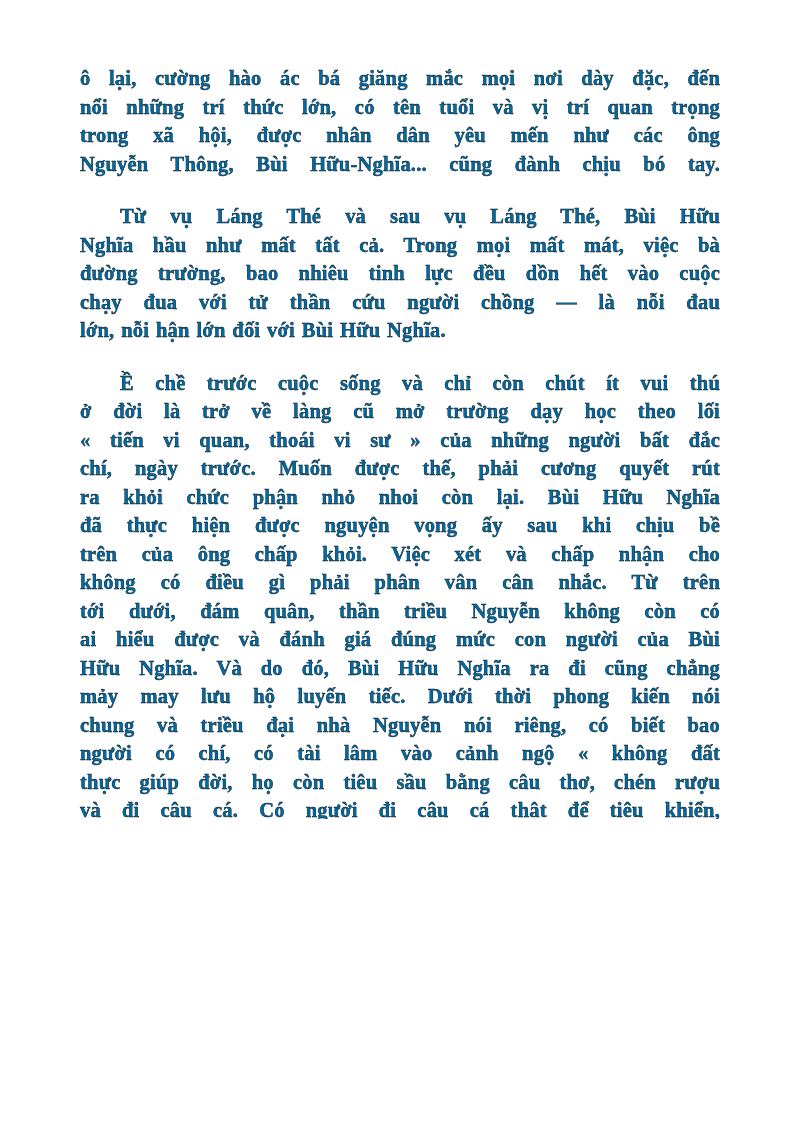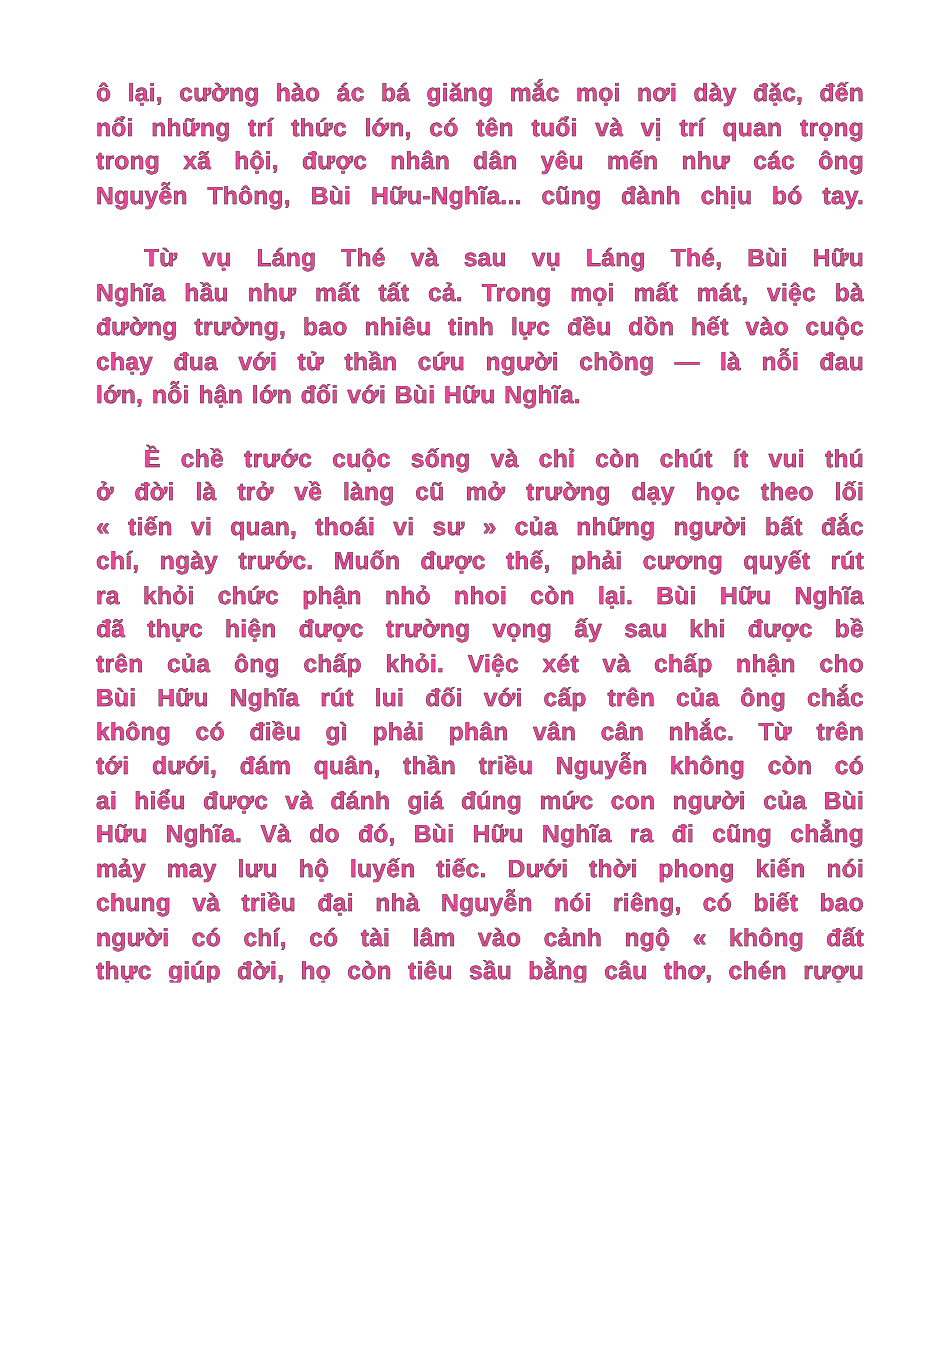--- a/index.html
+++ b/index.html
@@ -6,22 +6,22 @@
     margin: 0;
     padding: 0;
     background: #ffffff;
   }
   .page {
     position: relative;
     width: 793px;
     height: 819px;
     background: #ffffff;
     overflow: hidden;
-    font-family: Liberation Sans, sans-serif;
-    color: #ec4899;
+    font-family: Liberation Serif, serif;
+    color: #0369a1;
   }
   .text-block {
     position: absolute;
     left: 80px;
     top: 64px;
     width: 640px;
   }
   .para {
     margin: 0;
     padding: 0;
@@ -77,23 +77,22 @@
       <span class="line" style="display:block">chạy đua với tử thần cứu người chồng — là nỗi đau</span>
       <span class="line short" style="display:block">lớn, nỗi hận lớn đối với Bùi Hữu Nghĩa.</span>
     </p>
 
     <p class="para indent">
       <span class="line" style="display:block">Ề chề trước cuộc sống và chỉ còn chút ít vui thú</span>
       <span class="line" style="display:block">ở đời là trở về làng cũ mở trường dạy học theo lối</span>
       <span class="line" style="display:block">« tiến vi quan, thoái vi sư » của những người bất đắc</span>
       <span class="line" style="display:block">chí, ngày trước. Muốn được thế, phải cương quyết rút</span>
       <span class="line" style="display:block">ra khỏi chức phận nhỏ nhoi còn lại. Bùi Hữu Nghĩa</span>
-      <span class="line" style="display:block">đã thực hiện được trường vọng ấy sau khi được bề</span>
+      <span class="line" style="display:block">đã thực hiện được nguyện vọng ấy sau khi chịu bề</span>
       <span class="line" style="display:block">trên của ông chấp khỏi. Việc xét và chấp nhận cho</span>
-      <span class="line" style="display:block">Bùi Hữu Nghĩa rút lui đối với cấp trên của ông chắc</span>
       <span class="line" style="display:block">không có điều gì phải phân vân cân nhắc. Từ trên</span>
       <span class="line" style="display:block">tới dưới, đám quân, thần triều Nguyễn không còn có</span>
       <span class="line" style="display:block">ai hiểu được và đánh giá đúng mức con người của Bùi</span>
       <span class="line" style="display:block">Hữu Nghĩa. Và do đó, Bùi Hữu Nghĩa ra đi cũng chẳng</span>
       <span class="line" style="display:block">mảy may lưu hộ luyến tiếc. Dưới thời phong kiến nói</span>
       <span class="line" style="display:block">chung và triều đại nhà Nguyễn nói riêng, có biết bao</span>
       <span class="line" style="display:block">người có chí, có tài lâm vào cảnh ngộ « không đất</span>
       <span class="line" style="display:block">thực giúp đời, họ còn tiêu sầu bằng câu thơ, chén rượu</span>
       <span class="line" style="display:block">và đi câu cá. Có người đi câu cá thật để tiêu khiển,</span>
 

